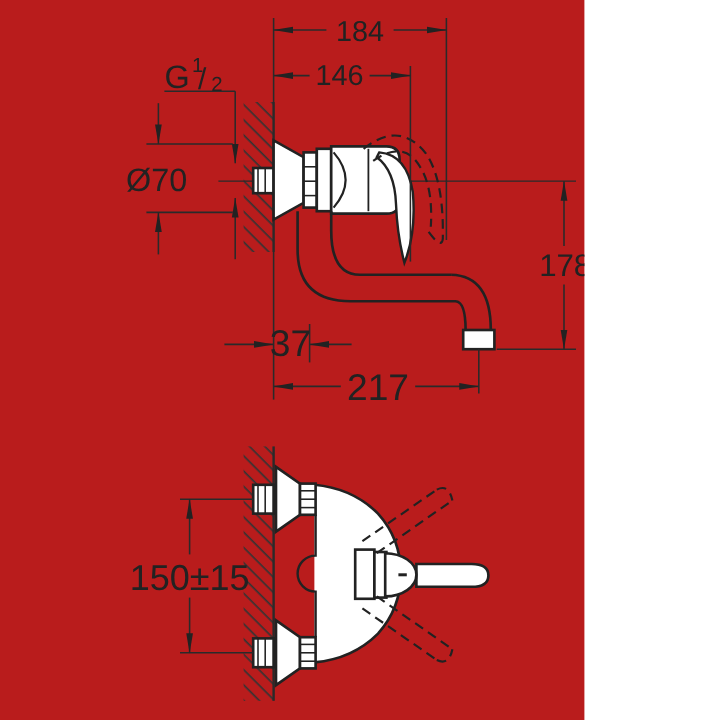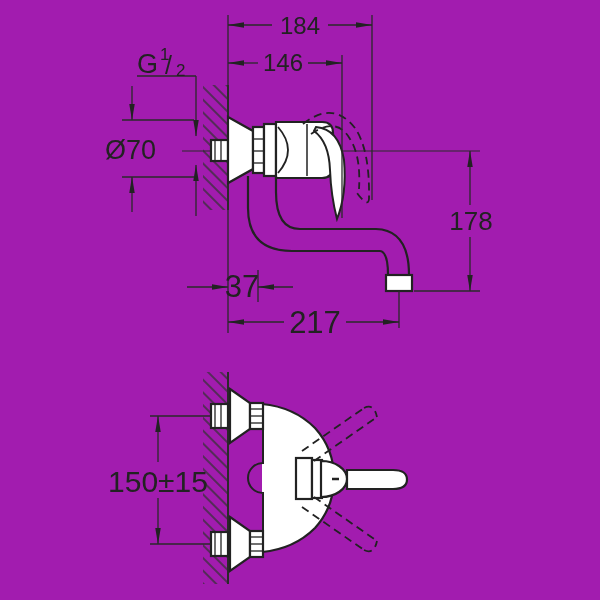--- a/index.html
+++ b/index.html
@@ -1,16 +1,16 @@
 <!DOCTYPE html>
 <html><head>
 <meta charset="utf-8">
 <style>
   html,body{margin:0;padding:0;background:#ffffff;}
-  .stage{width:600px;height:600px;background:#a21caf;position:relative;overflow:hidden;}
+  .stage{width:487px;height:600px;background:#b91c1c;position:relative;overflow:hidden;}
   svg{display:block;}
   text{font-family:"Liberation Sans","DejaVu Sans",sans-serif;fill:#222222;}
 </style>
 </head>
 <body>
 
 <div class="stage">
 <svg width="600" height="600" viewBox="0 0 600 600">
   <defs>
     <marker id="arrow" viewBox="0 0 17 7" refX="16.3" refY="3.5" markerWidth="17" markerHeight="7" markerUnits="userSpaceOnUse" orient="auto-start-reverse">

